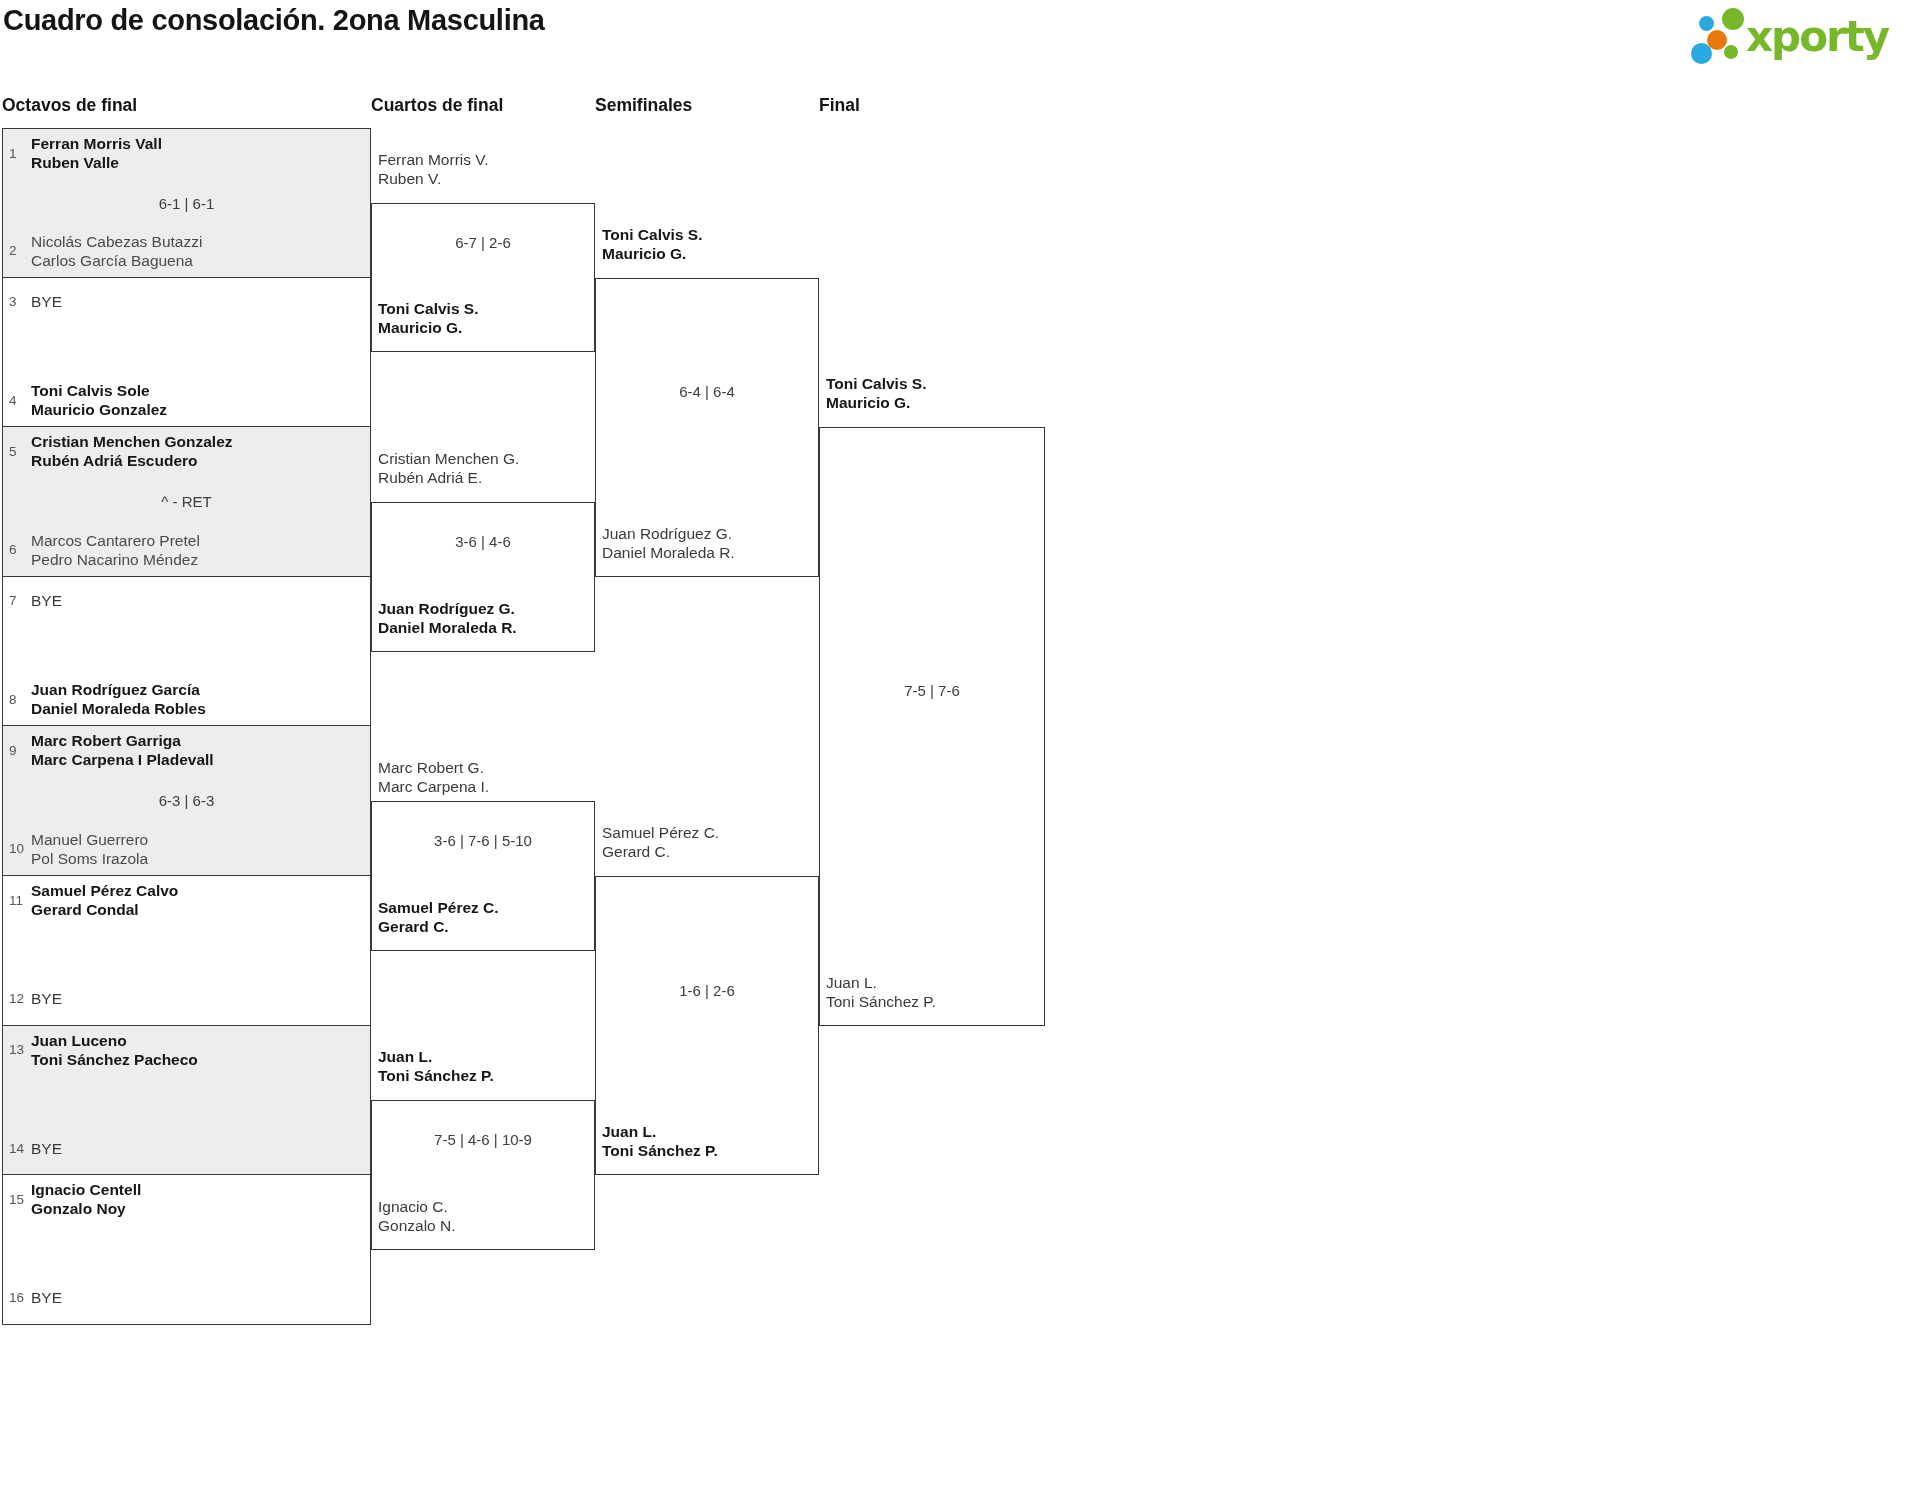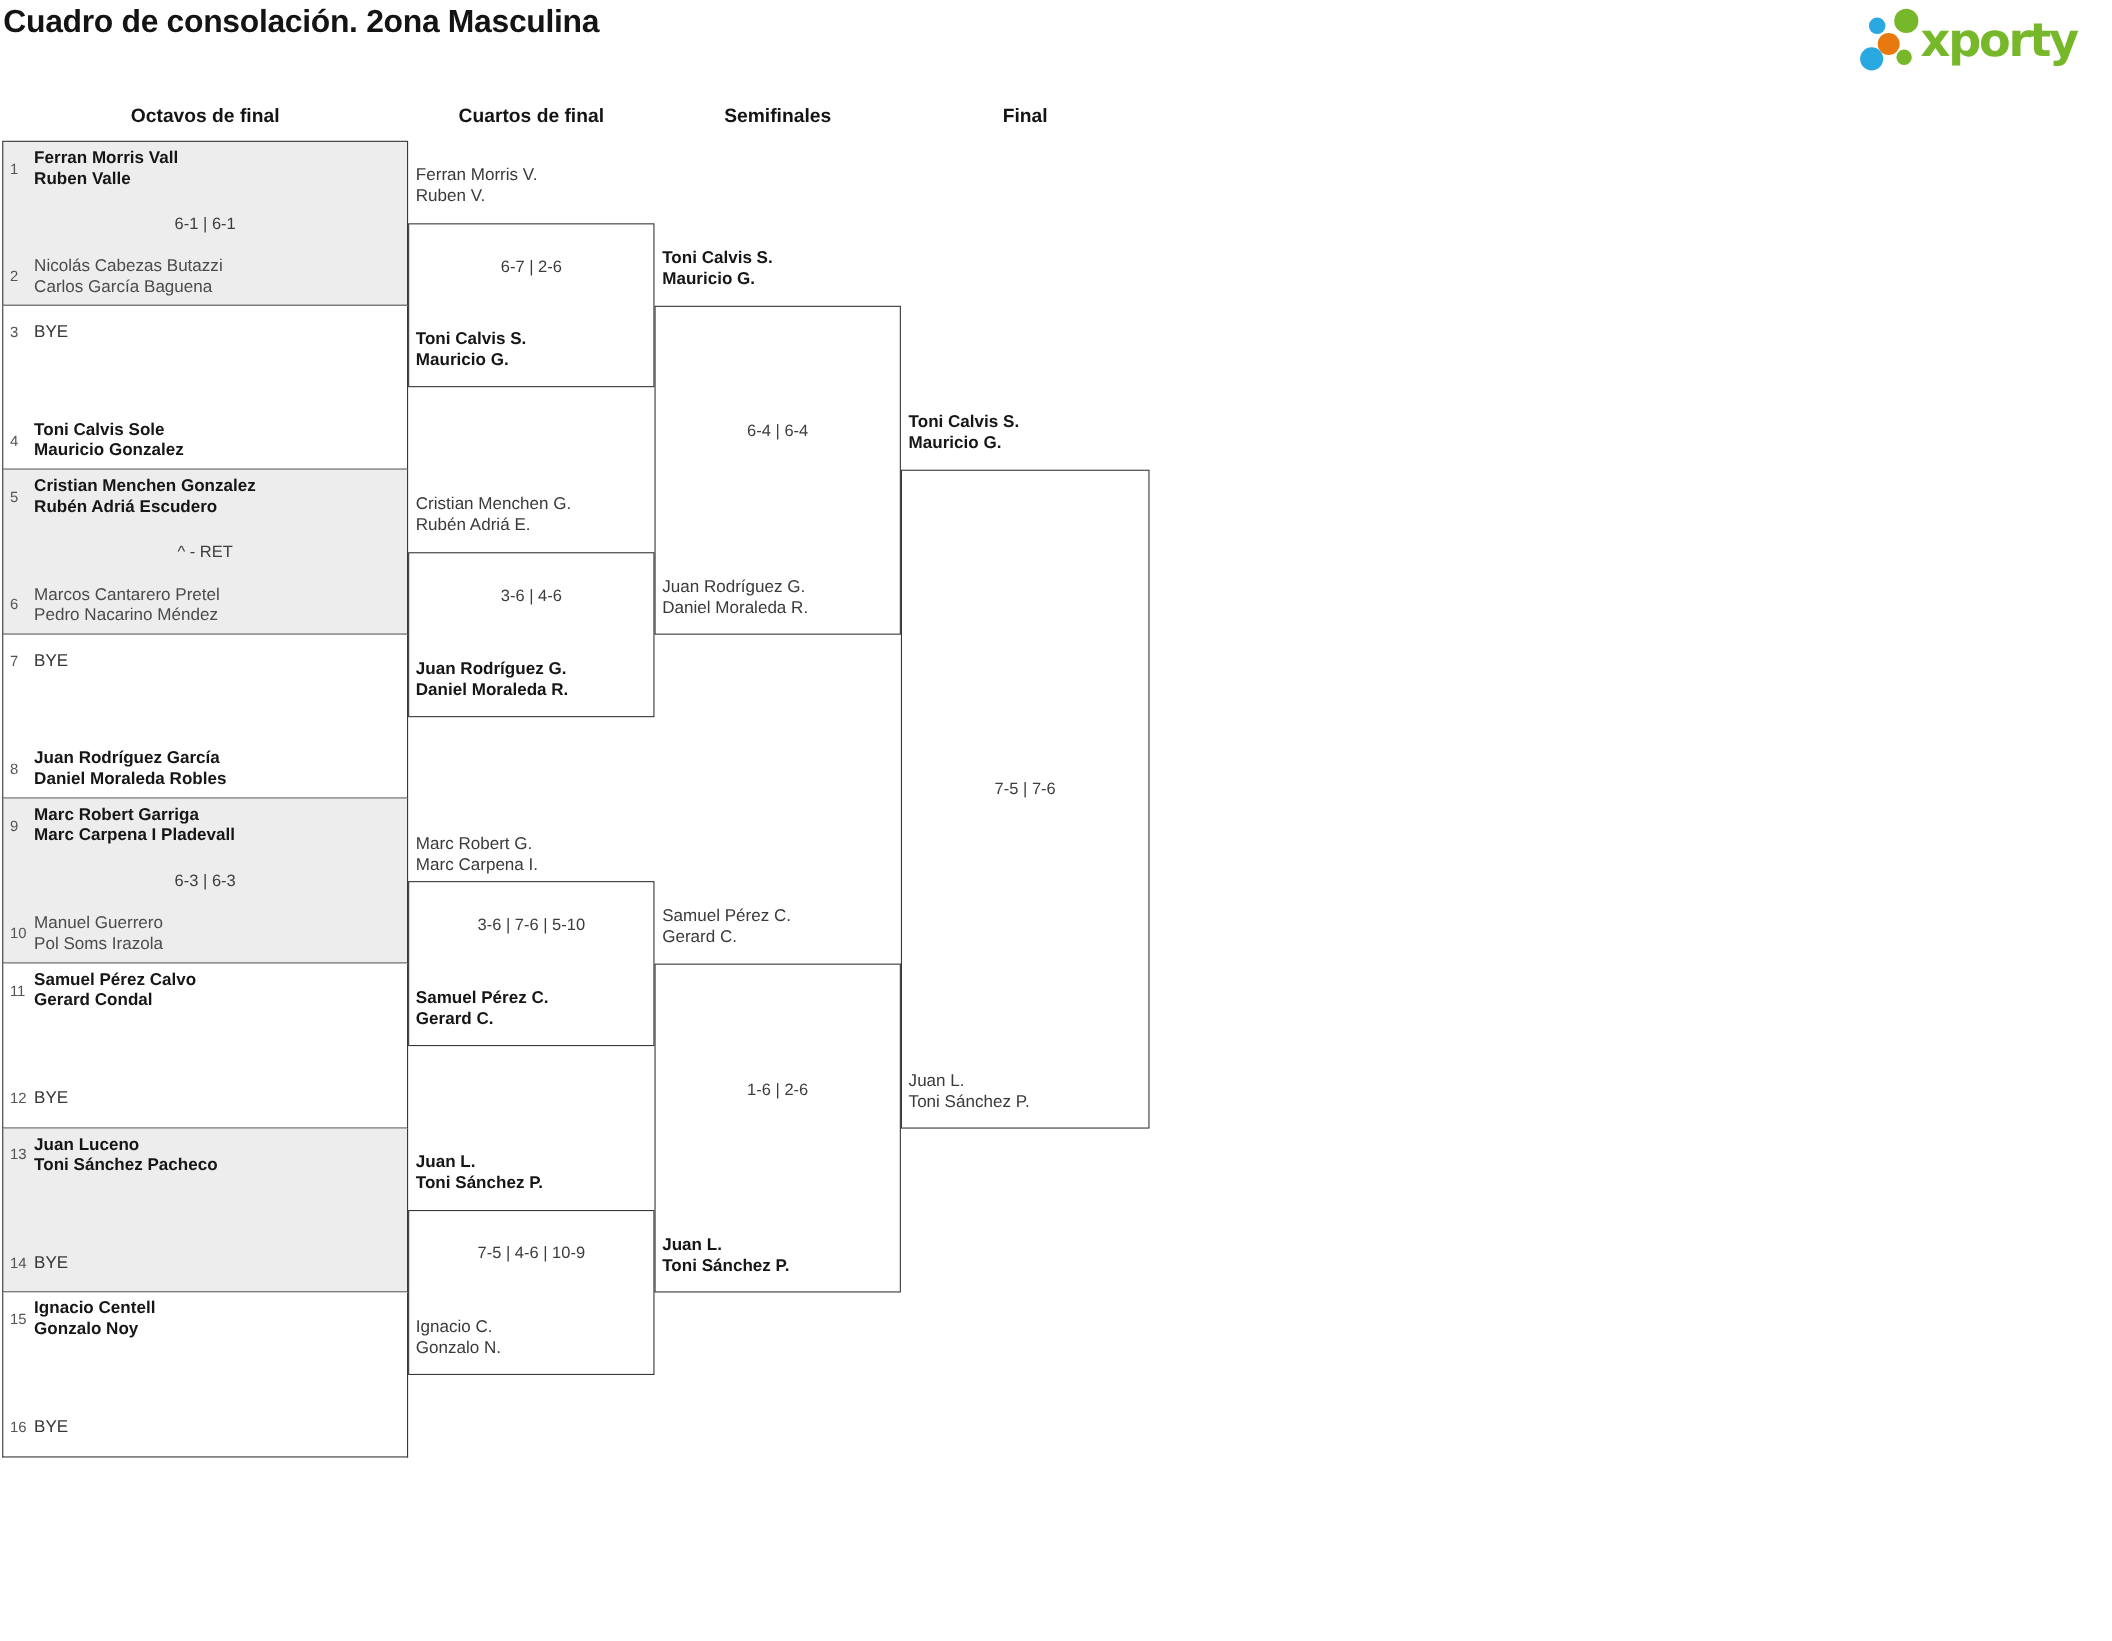--- a/index.html
+++ b/index.html
@@ -19,21 +19,20 @@
     font-size: 29px;
     font-weight: 700;
     line-height: 37px;
     letter-spacing: -0.3px;
     color: #141414;
   }
   .col-header {
     top: 95px;
     font-size: 17.5px;
     font-weight: 700;
-    text-align: center;
     color: #141414;
     line-height: 20px;
   }
 
   
   .logo { left: 1690px; top: 4px; width: 230px; height: 72px; }
   .dot { position: absolute; border-radius: 50%; }
   .logo-text {
     position: absolute;
     left: 56px; top: 5px;
@@ -309,14 +308,14 @@
     <div class="adv" style="left: 826px; top: 972.6px; width: 216px;">
       <span class="nline">Juan L.</span>
       <span class="nline">Toni Sánchez P.</span>
     </div>
     <div class="score" style="left: 371px; width: 224px; top: 232.6px;">6-7 | 2-6</div>
     <div class="score" style="left: 371px; width: 224px; top: 531.8px;">3-6 | 4-6</div>
     <div class="score" style="left: 371px; width: 224px; top: 831px;">3-6 | 7-6 | 5-10</div>
     <div class="score" style="left: 371px; width: 224px; top: 1130.2px;">7-5 | 4-6 | 10-9</div>
     <div class="score" style="left: 595px; width: 224px; top: 382.2px;">6-4 | 6-4</div>
     <div class="score" style="left: 595px; width: 224px; top: 980.6px;">1-6 | 2-6</div>
-    <div class="score" style="left: 819px; width: 226px; top: 681.4px; margin-top: 27px;">7-5 | 7-6</div>
+    <div class="score" style="left: 819px; width: 226px; top: 681.4px;">7-5 | 7-6</div>
   </div>
 
 </body></html>

